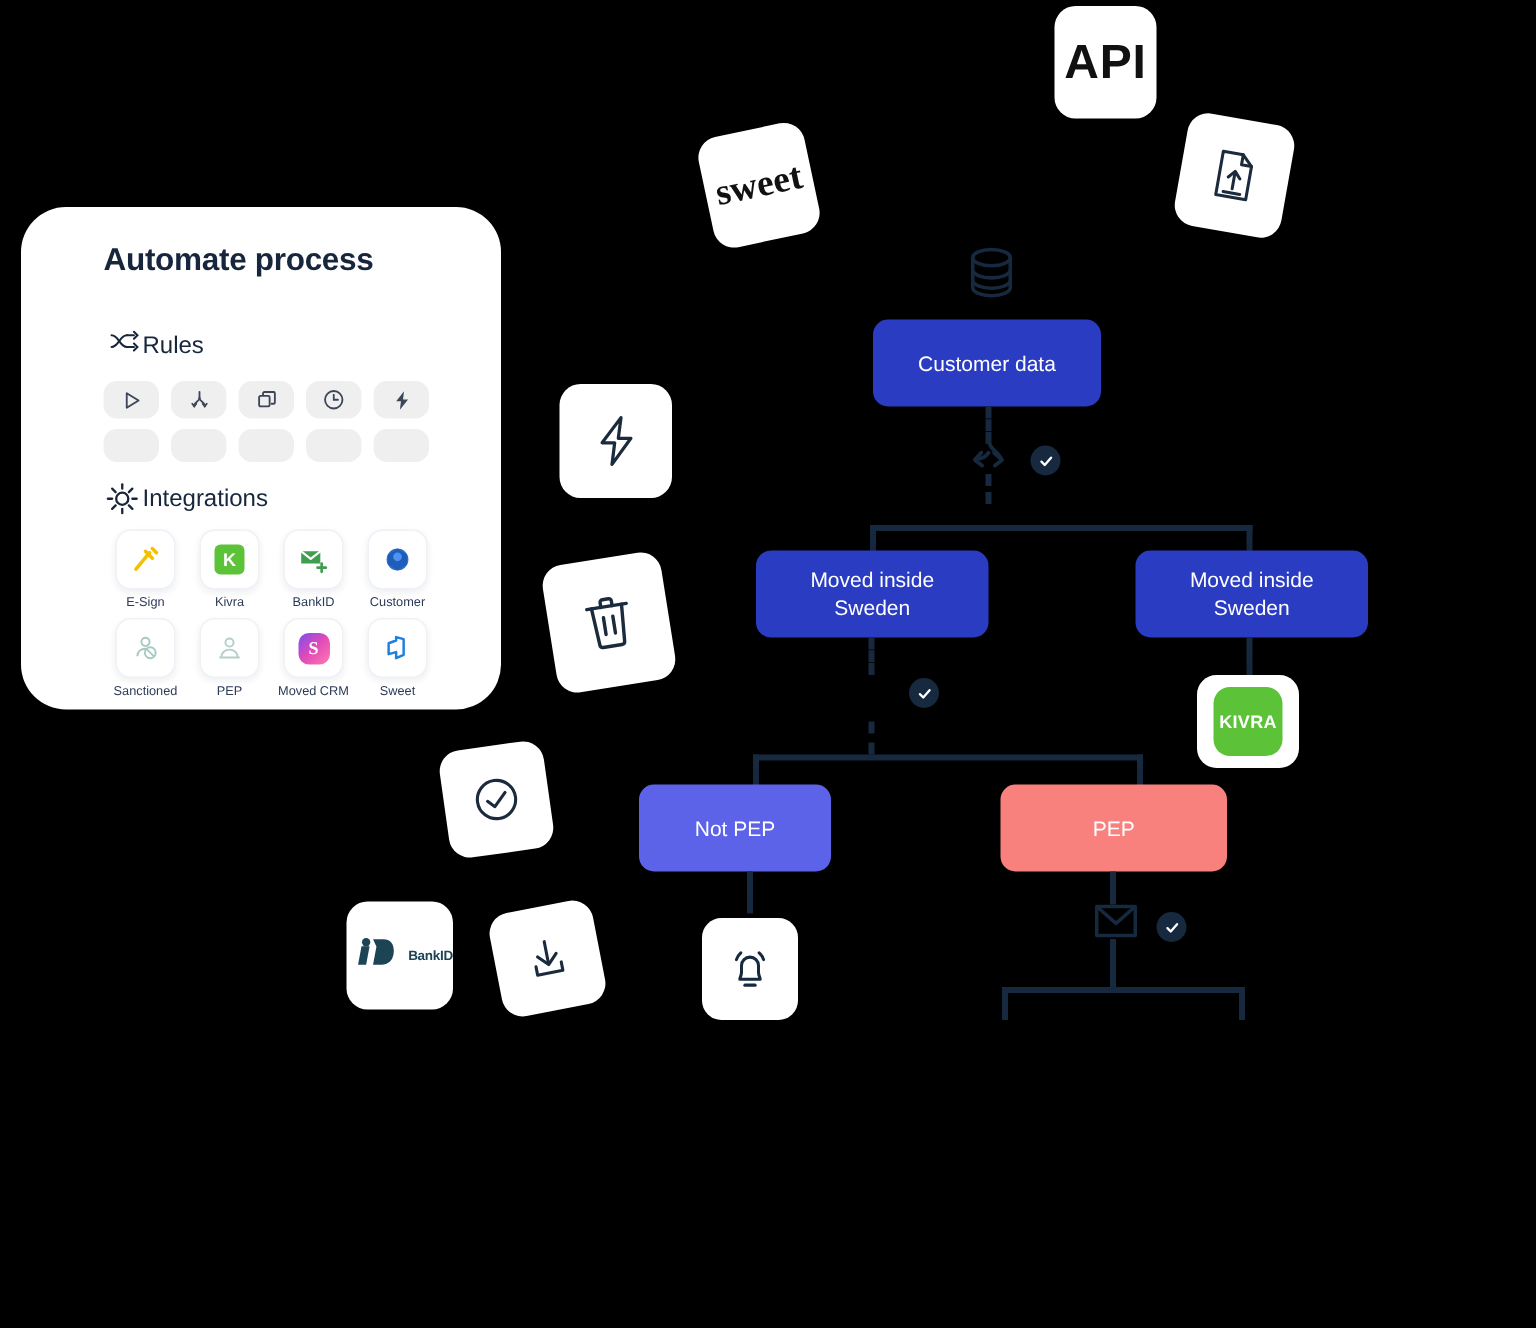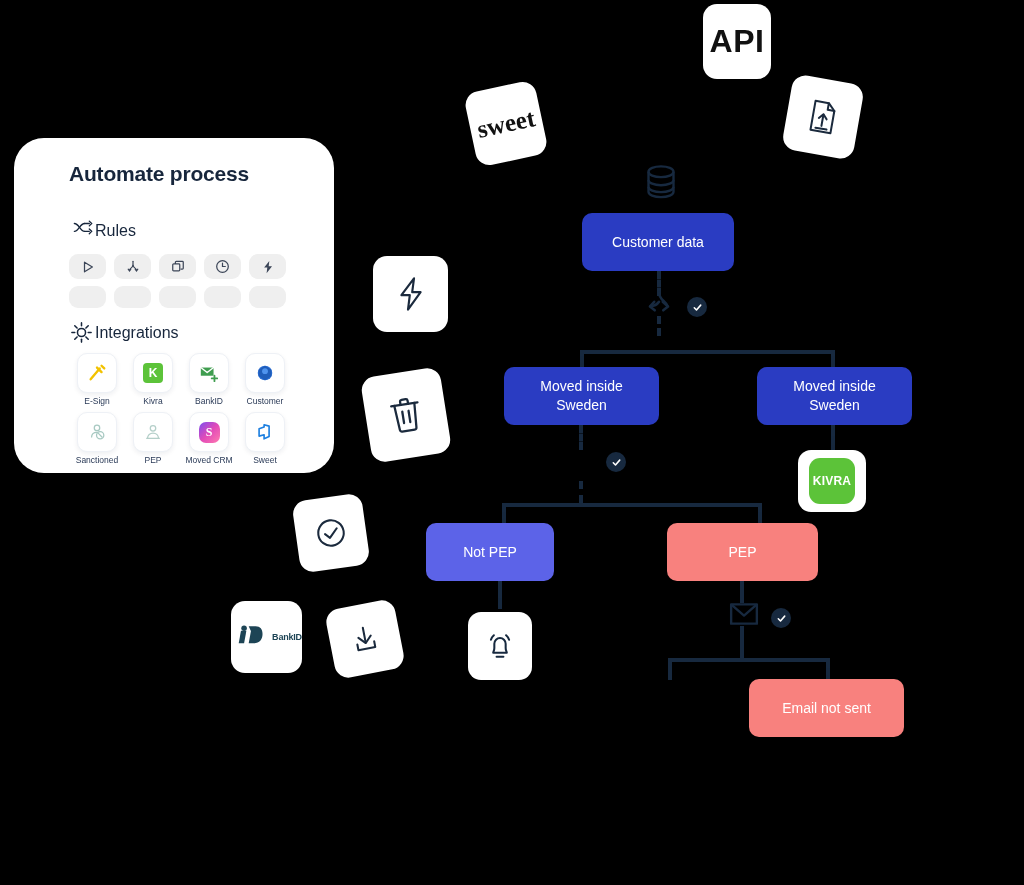--- a/index.html
+++ b/index.html
@@ -413,17 +413,14 @@
       <path d="M2.5 6.3 L4.9 8.7 L9.5 3.4"></path>
     </svg>
   </div>
   <div class="conn vline" style="left:740px;top:626px;height:34px;"></div>
 
   <div class="conn hline" style="left:668px;top:658px;width:162px;"></div>
   <div class="conn vline" style="left:668px;top:658px;height:22px;"></div>
   <div class="conn vline" style="left:826px;top:658px;height:22px;"></div>
 
 
-  <div class="node" style="left:749px;top:679px;width:155px;height:58px;background:#f8817e;">
-    <span>Email not sent</span>
-  </div>
 
 </div>
 
 </body></html>

